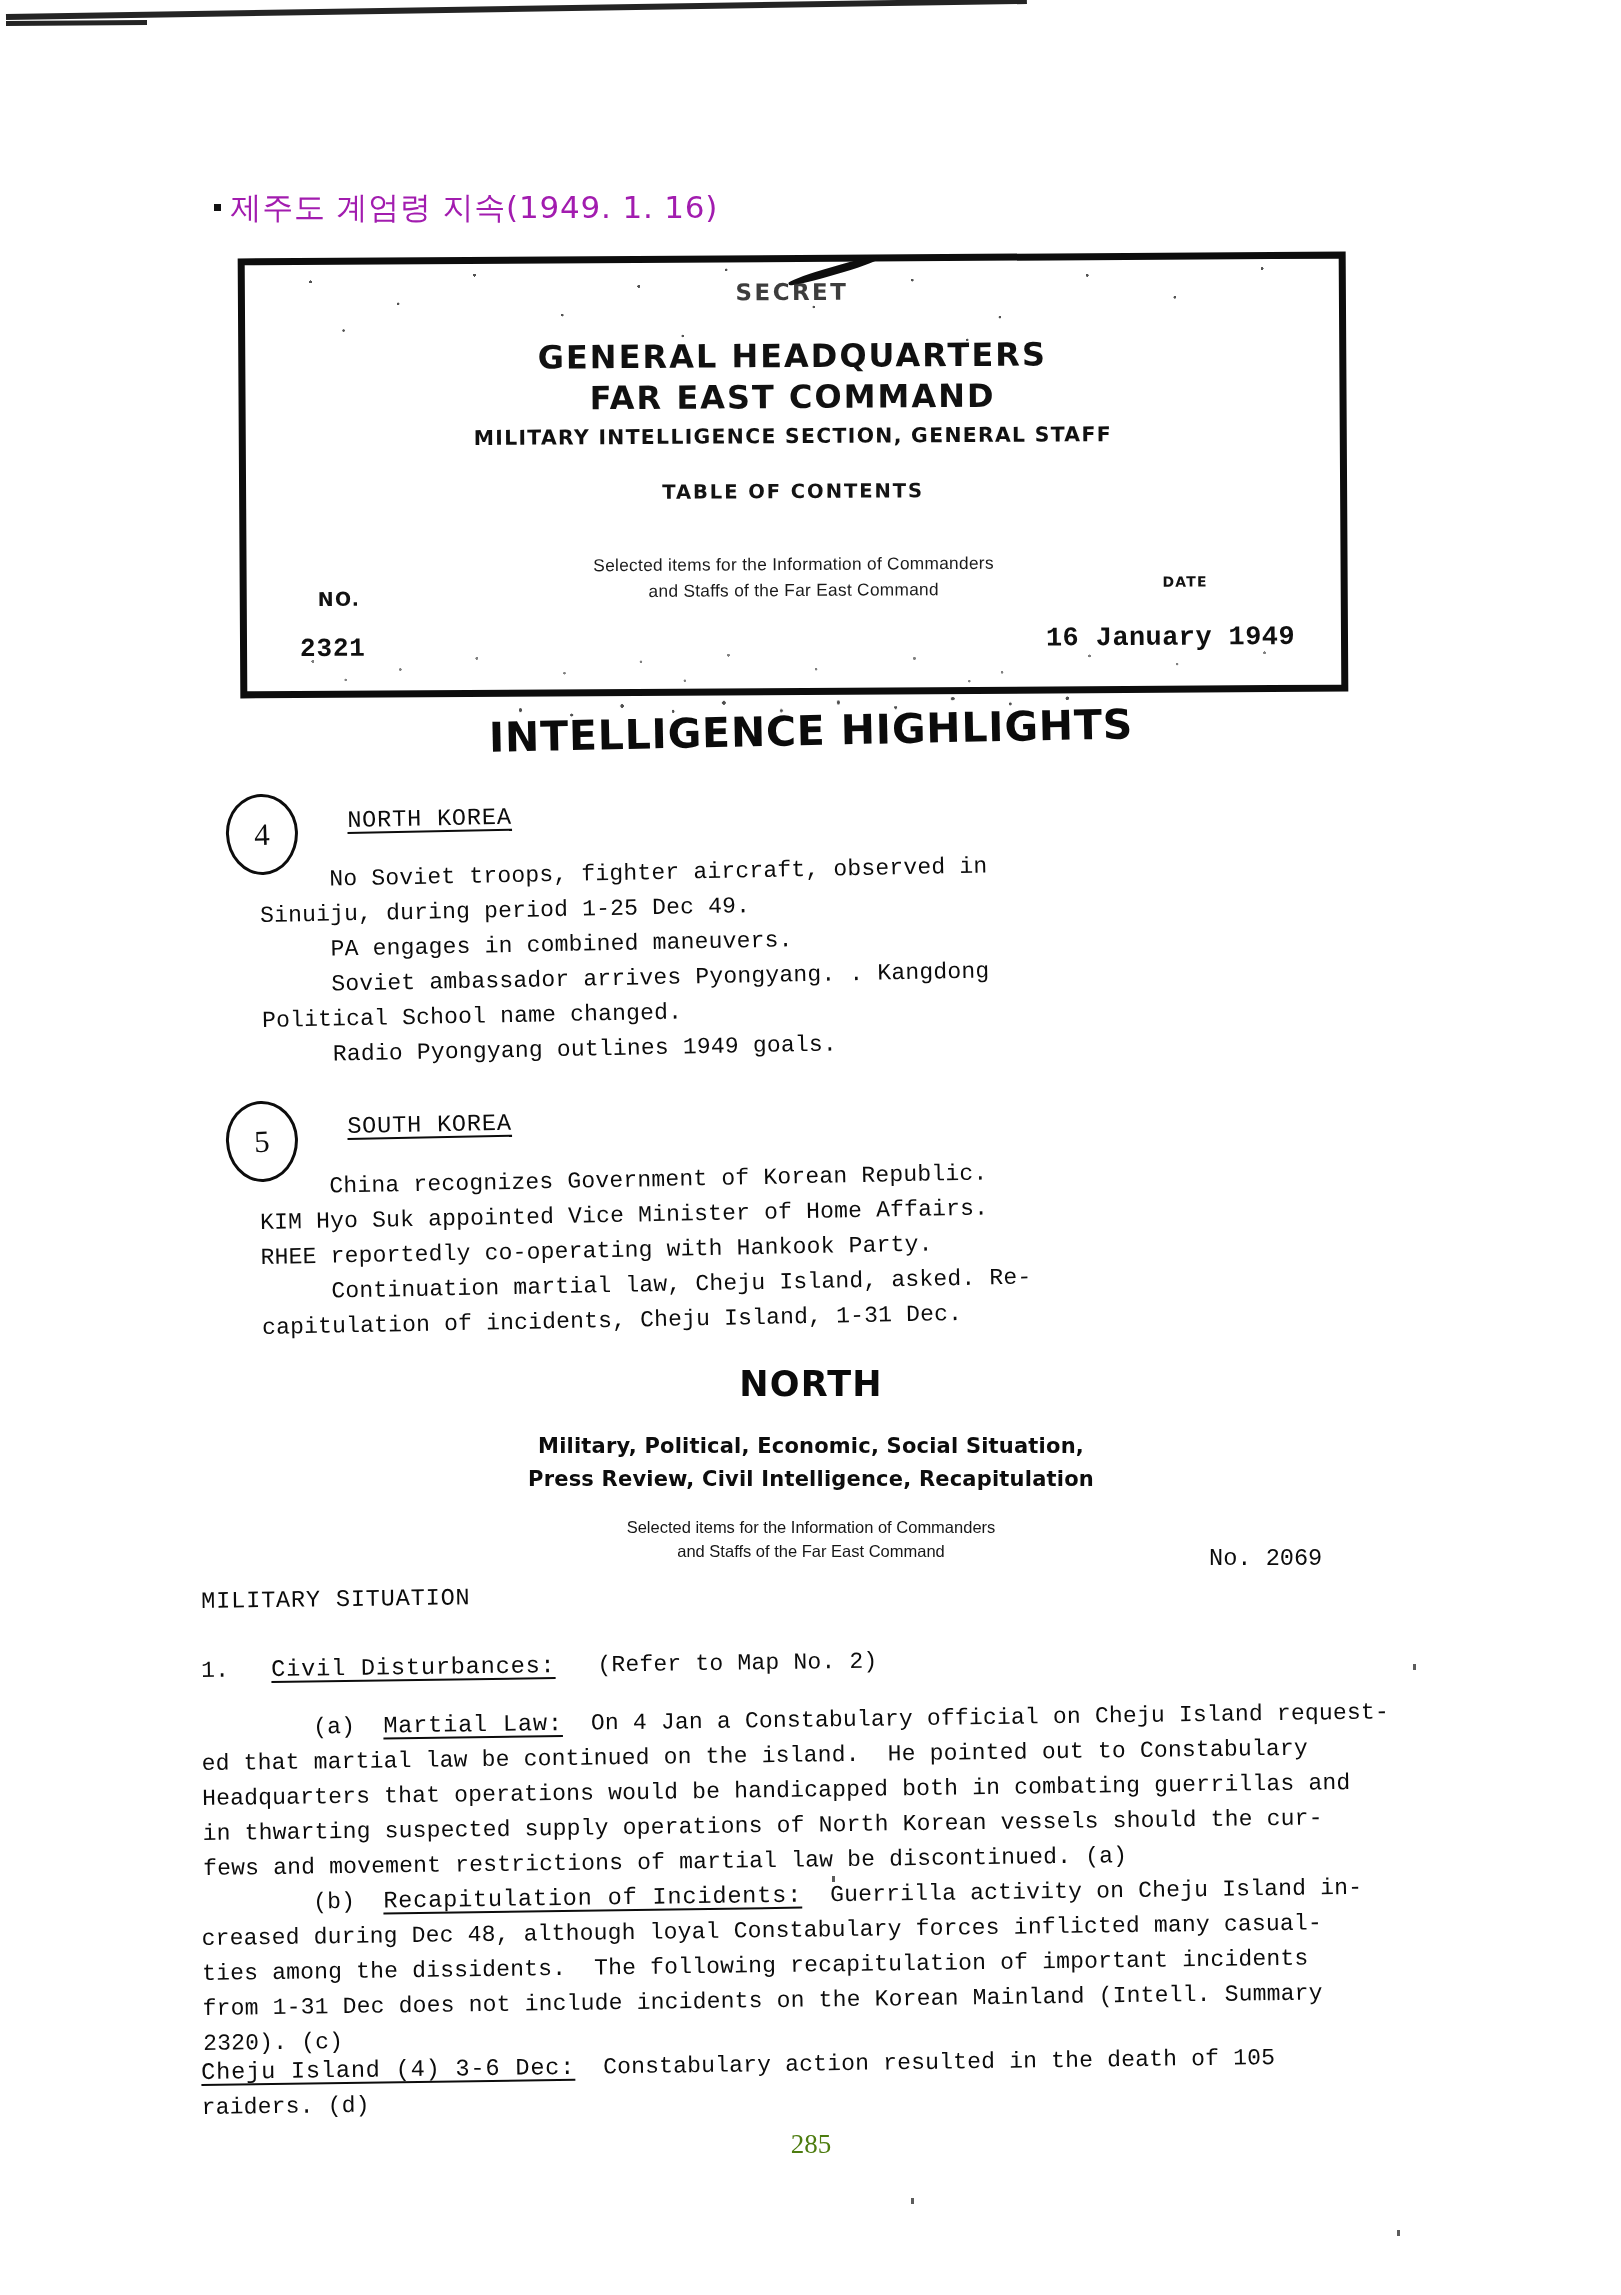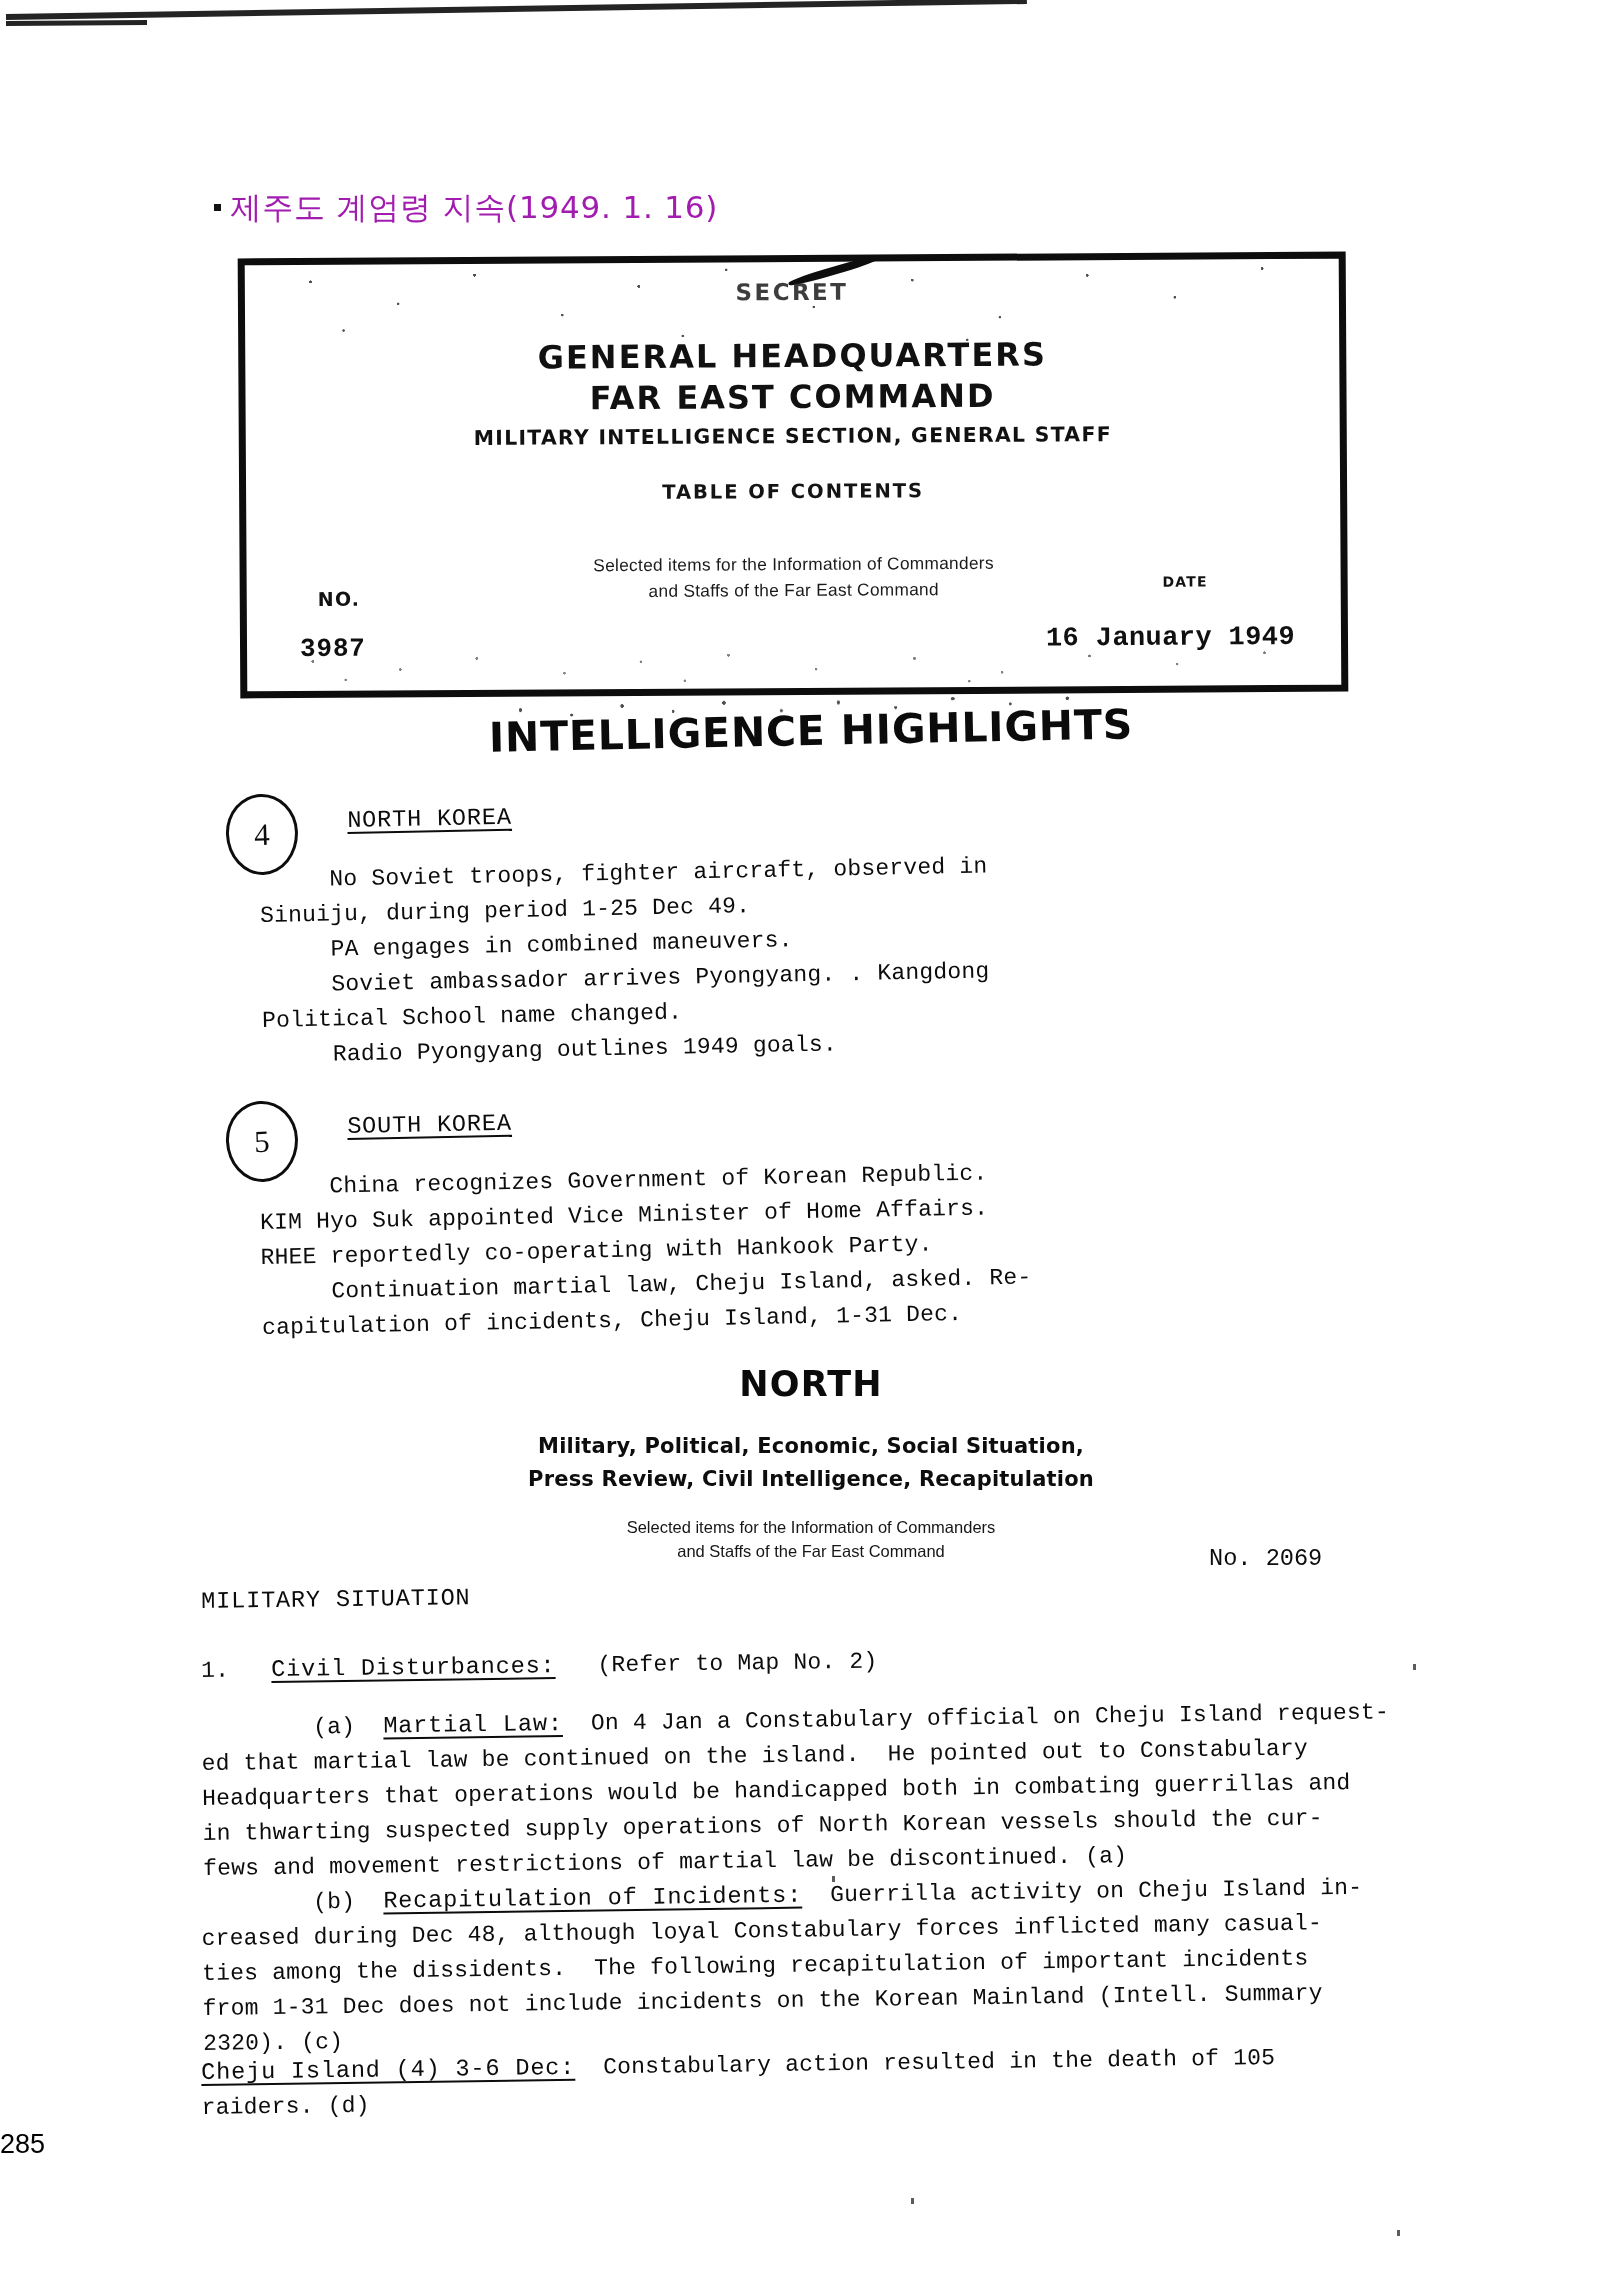--- a/index.html
+++ b/index.html
@@ -310,23 +310,24 @@
     top: 1545px;
     font-family: "Liberation Mono", monospace;
     font-size: 23.6px;
     color: #0c0c0c;
   }
 
   .page-number {
     position: absolute;
     left: 0; right: 0;
     top: 2129px;
-    font-family: Liberation Sans, sans-serif;
+    text-align: center;
+    font-family: Liberation Serif, serif;
     font-size: 27px;
-    color: #000000;
+    color: #4d7c0f;
   }
   .stray-dot {
     position: absolute;
     width: 3.1px; height: 5.5px;
     background: #333;
     opacity: .8;
   }
 </style>
 </head>
 <body>
@@ -351,21 +352,21 @@
 
   <div class="toc-title">TABLE OF CONTENTS</div>
 
   <div class="toc-sub">
     <div>Selected items for the Information of Commanders</div>
     <div>and Staffs of the Far East Command</div>
   </div>
 
   <div class="lbl-no">NO.</div>
   <div class="lbl-date">DATE</div>
-  <div class="val-no">3987</div>
+  <div class="val-no">2321</div>
   <div class="val-date">16 January 1949</div>
 </div>
 
 <div class="ih-smudge"></div>
 <div class="ih-banner">INTELLIGENCE HIGHLIGHTS</div>
 
 <div class="circle-marker" style="left:226px; top:794px;">4</div>
 
 <div class="tw-block slant" style="left:347px; top:807px;">
   <span class="tw-head">NORTH KOREA</span>

